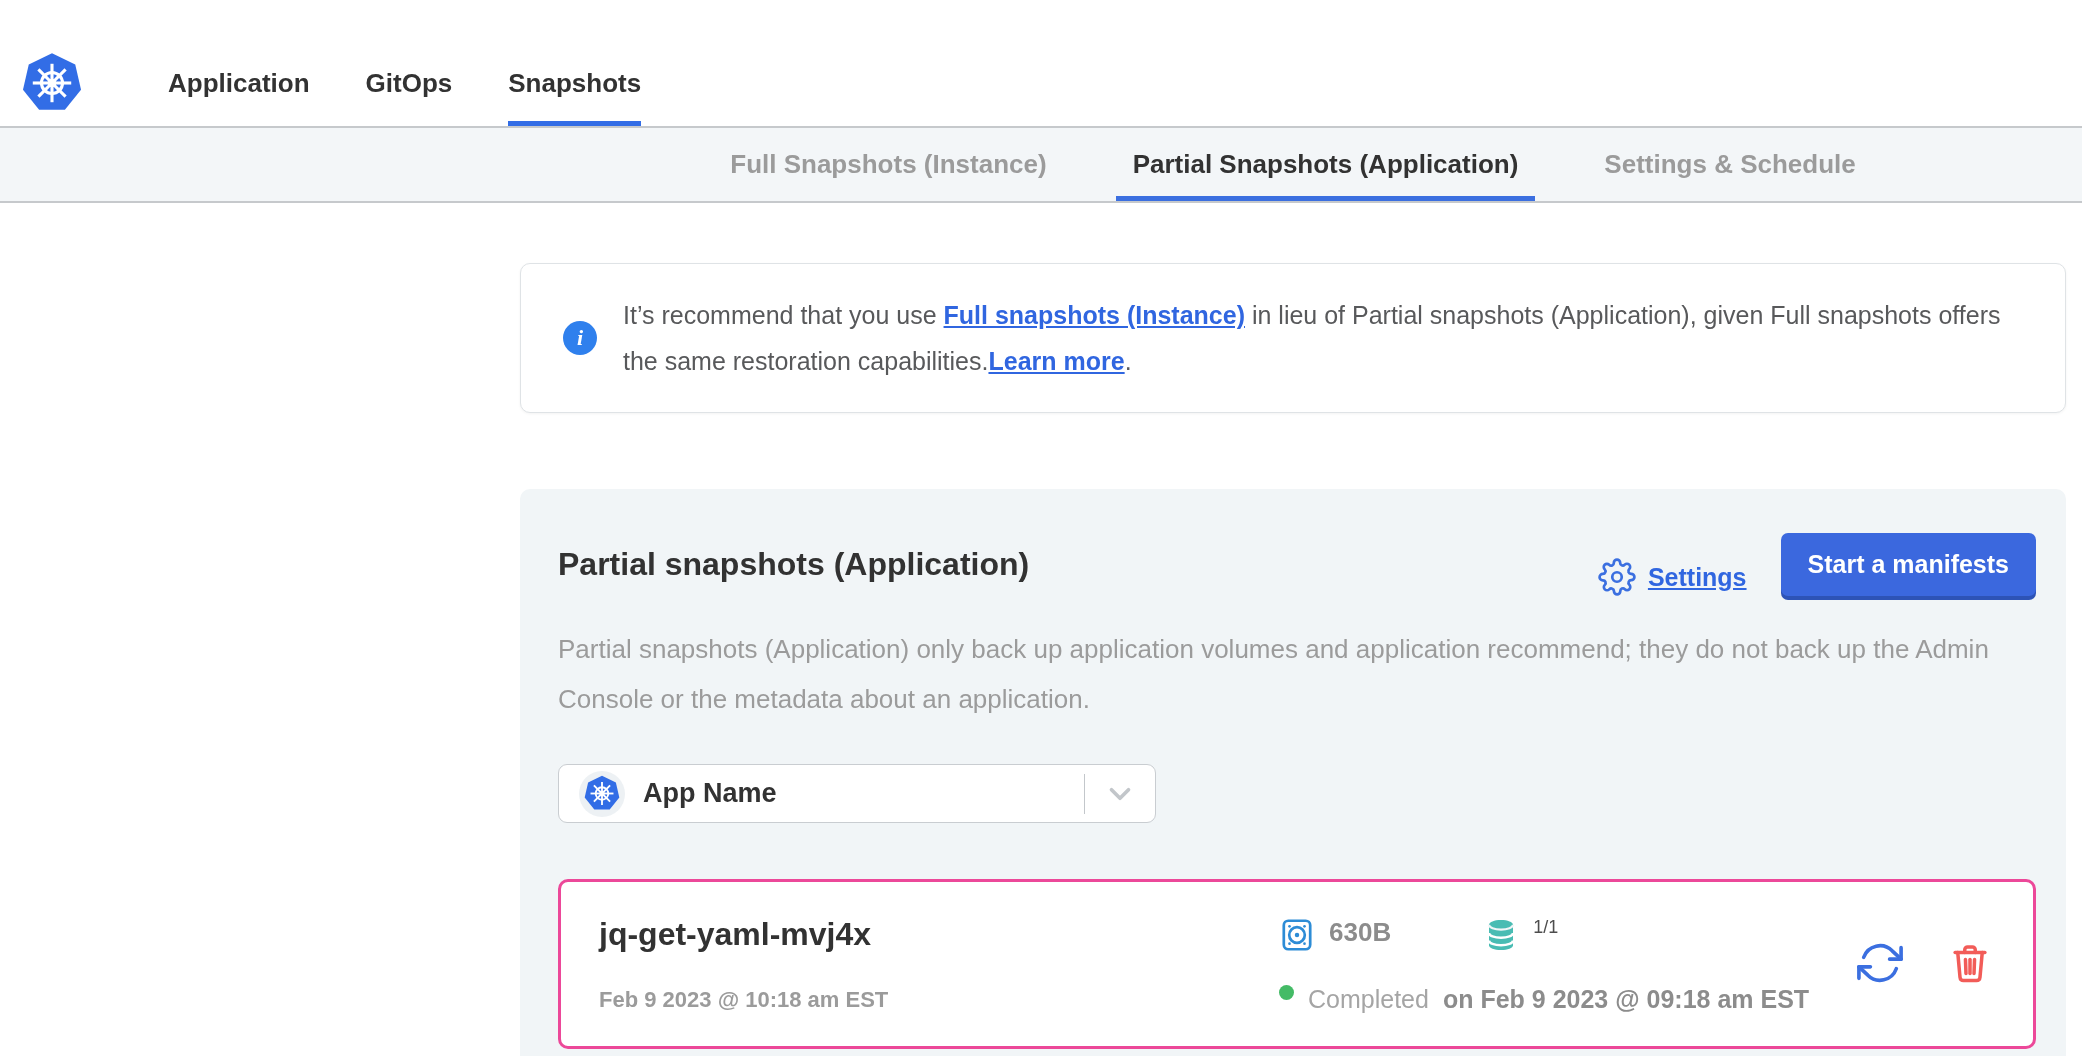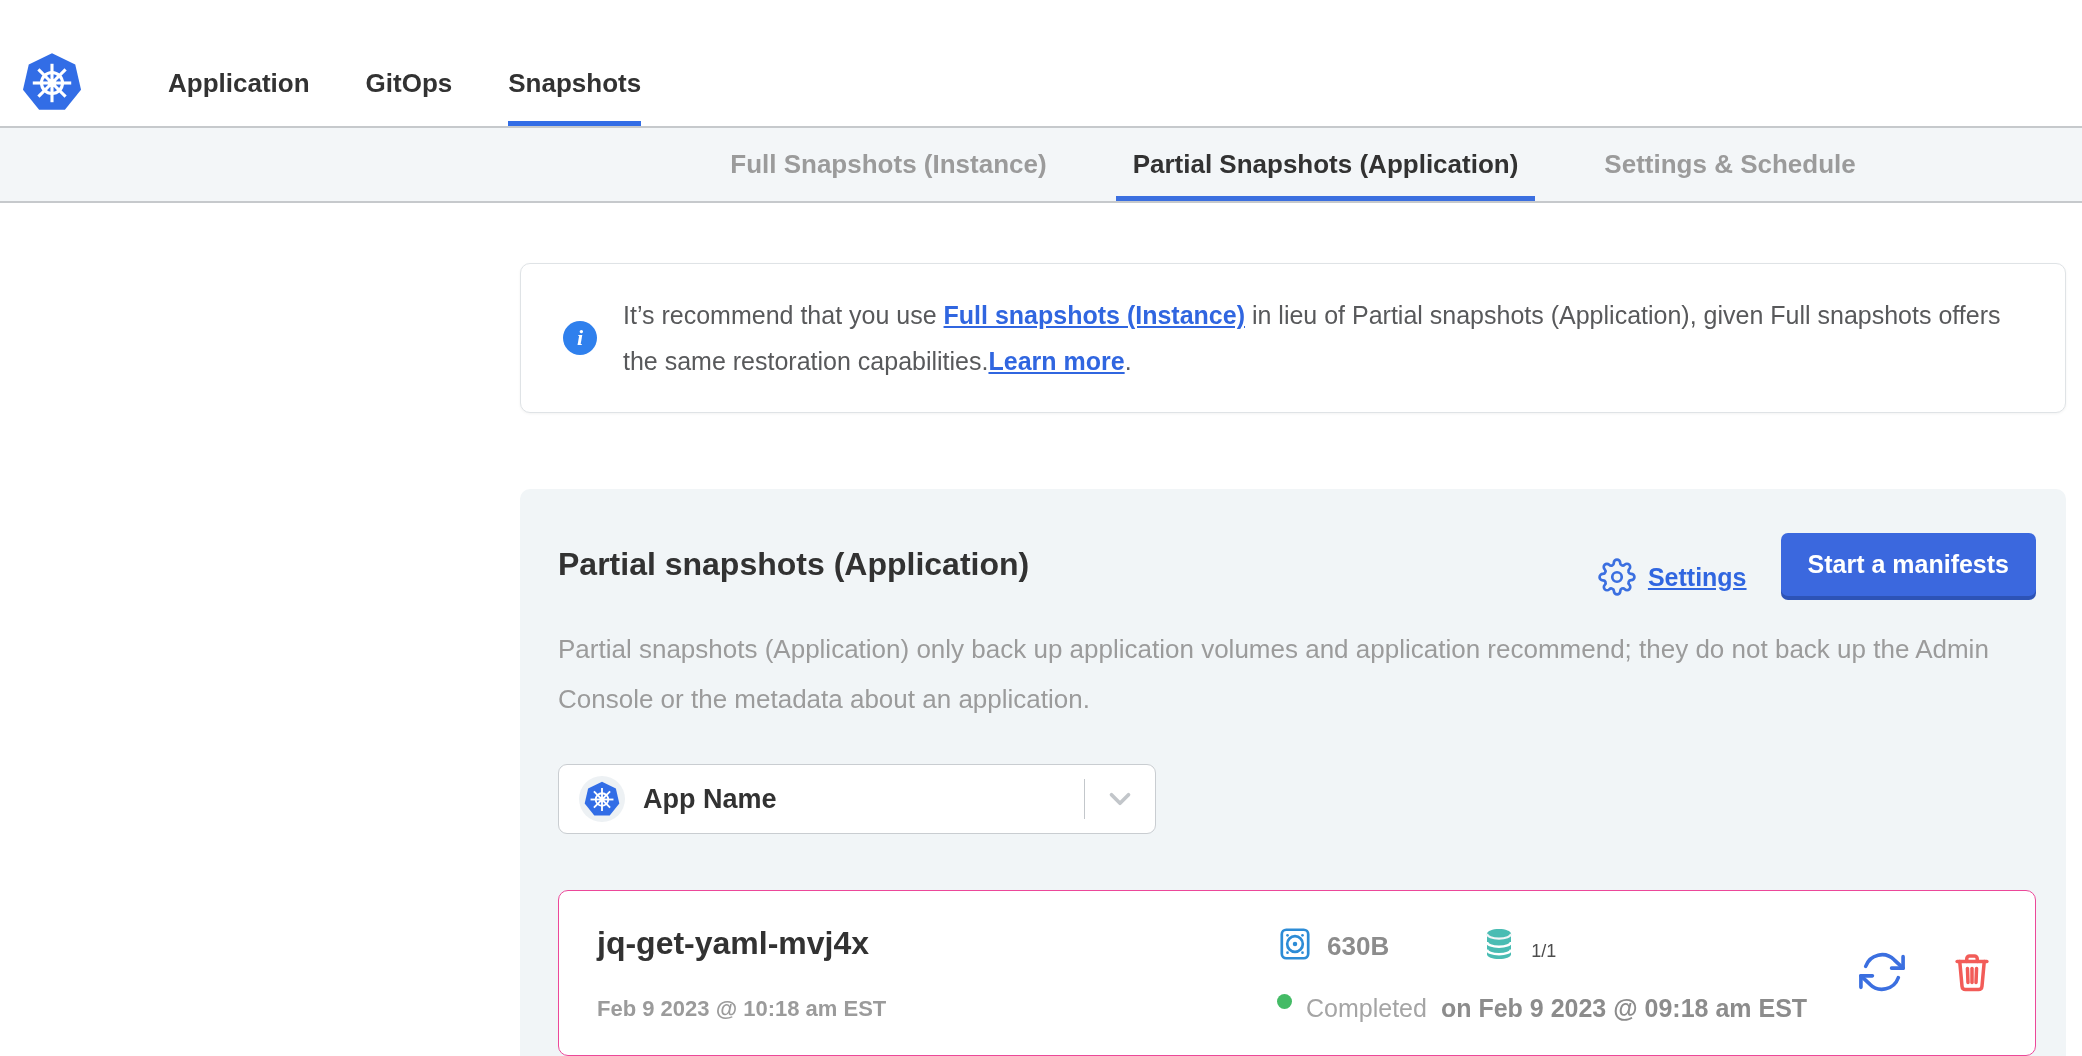--- a/index.html
+++ b/index.html
@@ -39,37 +39,37 @@
   .head-right { margin-left:auto; display:flex; align-items:flex-end; gap:34px; }
   .settings-link { display:flex; align-items:center; gap:12px; cursor:pointer; }
   .settings-link svg { width:38px; height:38px; color:#3b6fe0; }
   .settings-link span { font-size:25px; font-weight:700; color:#3066e0; text-decoration:underline; }
   .btn-primary { background:#3b68de; color:#fff; font-size:25px; font-weight:700; border:none;
                  border-radius:7px; padding:17px 27px; cursor:pointer; box-shadow:0 4px 0 #2d53b6;
                  font-family:"Liberation Sans", sans-serif; }
 
   .panel-desc { margin-top:28px; font-size:26px; line-height:50px; color:#9b9b9b; max-width:1530px; }
 
-  .app-select { margin-top:40px; width:598px; height:70px; background:#fff; border:1px solid #c9cdd1;
+  .app-select { margin-top:40px; width:598px; height:59px; background:#fff; border:1px solid #c9cdd1;
                 border-radius:9px; display:flex; align-items:center; padding:0 0 0 20px; cursor:pointer; }
   .mini-logo { width:46px; height:46px; border-radius:50%; background:#edf1f4; display:flex;
                align-items:center; justify-content:center; }
   .mini-logo svg { width:38px; height:37px; }
   .app-select-label { margin-left:18px; font-size:27px; font-weight:700; color:#323232; flex:1; }
   .select-divider { width:1px; height:40px; background:#c3c7cb; }
   .chevron-box { width:70px; display:flex; align-items:center; justify-content:center; }
   .chevron-box svg { width:34px; height:34px; color:#c2c6ca; }
 
-  .row-card { margin-top:56px; background:#fff; border:1px solid #ec4899; border-radius:10px;
+  .row-card { margin-top:56px; background:#fff; border:3px solid #ec4899; border-radius:10px;
               padding:34px 42px 32px 38px; display:grid; grid-template-columns:680px 1fr 170px;
               grid-template-rows:auto auto; row-gap:32px; align-items:center; }
   .snap-name { font-size:32px; font-weight:700; color:#323232; grid-column:1; grid-row:1; }
   .snap-date { font-size:22px; font-weight:700; color:#9b9b9b; grid-column:1; grid-row:2; }
   .metrics { grid-column:2; grid-row:1; display:flex; align-items:center; gap:92px; }
-  .metric { display:flex; align-items:flex-end; gap:14px; }
+  .metric { display:flex; align-items:flex-start; gap:14px; }
   .metric svg { width:36px; height:36px; }
   .metric-size-val { font-size:26px; font-weight:700; color:#8c8c8c; }
   .metric-vol-val { font-size:18px; font-weight:400; color:#4d4d4d; }
   .status-line { grid-column:2; grid-row:2; display:flex; align-items:flex-start; gap:14px; font-size:25px; }
   .status-dot { width:15px; height:15px; border-radius:50%; background:#44bb66; }
   .status-word { color:#a5a5a5; font-weight:500; }
   .status-detail { color:#8c8c8c; font-weight:700; }
   .row-actions { grid-column:3; grid-row:1 / 3; justify-self:end; display:flex; align-items:center; gap:46px; }
   .row-actions svg { cursor:pointer; }
   .restore-icon svg { width:46px; height:46px; color:#3b6fe0; }

